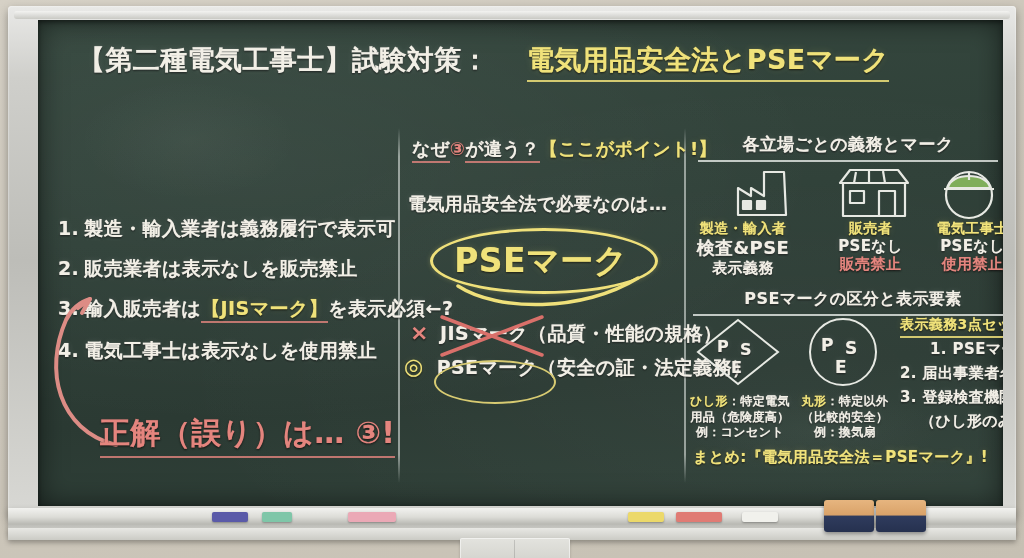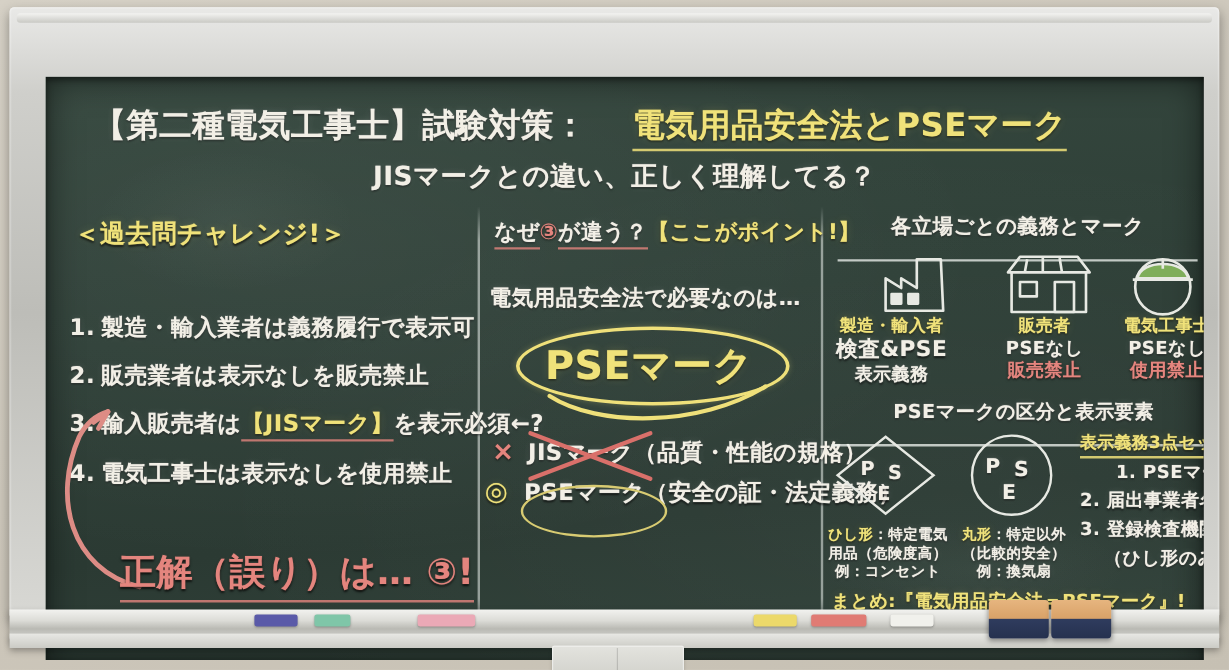--- a/index.html
+++ b/index.html
@@ -18,36 +18,36 @@
   #frame:before{content:"";position:absolute;left:6px;top:5px;width:996px;height:8px;
         background:linear-gradient(180deg,#f3f3f1,#c9c9c4);border-radius:3px;}
 
   
   #board{position:absolute;left:30px;top:14px;width:965px;height:486px;
          background:
            radial-gradient(ellipse at 22% 30%, rgba(255,255,255,.045), rgba(255,255,255,0) 55%),
            radial-gradient(ellipse at 78% 72%, rgba(255,255,255,.03), rgba(255,255,255,0) 60%),
            linear-gradient(175deg,#36483f 0%,#2f4038 40%,#2b3a33 72%,#31423a 100%);
          box-shadow:inset 0 0 28px rgba(0,0,0,.55), inset 0 2px 5px rgba(0,0,0,.5);
-         overflow:hidden;margin-top:44px;}
+         overflow:hidden;}
   
   #board:before{content:"";position:absolute;left:40px;top:60px;width:220px;height:120px;
      background:radial-gradient(ellipse,rgba(200,210,200,.05),rgba(0,0,0,0) 70%);}
   #board:after{content:"";position:absolute;right:60px;bottom:30px;width:260px;height:90px;
      background:radial-gradient(ellipse,rgba(200,210,200,.045),rgba(0,0,0,0) 70%);}
 
   
   .ck{position:absolute;white-space:nowrap;color:#f2efe6;
       font-weight:bold;letter-spacing:.4px;
       text-shadow:0 0 1px rgba(255,255,255,.55),0 1px 2px rgba(0,0,0,.75),0 0 6px rgba(255,255,255,.12);}
   .y{color:#f0e27a;text-shadow:0 0 1px rgba(240,226,122,.6),0 1px 2px rgba(0,0,0,.8),0 0 7px rgba(240,226,122,.18);}
   .r{color:#e4857e;text-shadow:0 0 1px rgba(228,133,126,.5),0 1px 2px rgba(0,0,0,.8);}
   .ctr{text-align:center;}
 
-  .ul-w{border-bottom:2px solid rgba(236,240,236,.78);padding-bottom:16px;}
+  .ul-w{border-bottom:2px solid rgba(236,240,236,.78);padding-bottom:4px;}
   .ul-y{border-bottom:2px solid rgba(240,226,122,.85);padding-bottom:2px;}
   .ul-r{border-bottom:2px solid rgba(228,133,126,.8);padding-bottom:2px;}
 
   
   .vdiv{position:absolute;width:2px;
         background:linear-gradient(180deg,rgba(255,255,255,0),rgba(235,240,236,.55) 8%,rgba(235,240,236,.55) 92%,rgba(255,255,255,0));}
 
   
   .ellipse{position:absolute;border:3px solid #efe07a;border-radius:50%;
            box-shadow:0 0 5px rgba(240,226,122,.25);}
@@ -78,26 +78,24 @@
 </head>
 <body>
 
 <div id="wall">
 
   <div id="frame">
     <div id="board">
 
       <div class="ck" style="left:40px;top:22px;font-size:27px;">【第二種電気工事士】試験対策：</div>
       <div class="ck y ul-y" style="left:489px;top:22px;font-size:27px;">電気用品安全法とPSEマーク</div>
-      <div class="ck ctr" style="left:0;top:68px;width:965px;font-size:22px;">JISマークとの違い、正しく理解してる？</div>
 
       <div class="vdiv" style="left:360px;top:108px;height:355px;"></div>
       <div class="vdiv" style="left:646px;top:108px;height:355px;"></div>
 
-      <div class="ck y" style="left:24px;top:117px;font-size:21px;">＜過去問チャレンジ!＞</div>
 
 
       <div style="position:absolute;left:20px;top:196px;">
         <span class="ck" style="position:static;font-size:19px;">1.</span>
         <span class="ck" style="position:static;font-size:19px;">製造・輸入業者は義務履行で表示可</span>
       </div>
 
       <div style="position:absolute;left:20px;top:236px;">
         <span class="ck" style="position:static;font-size:19px;">2.</span>
         <span class="ck" style="position:static;font-size:19px;">販売業者は表示なしを販売禁止</span>

